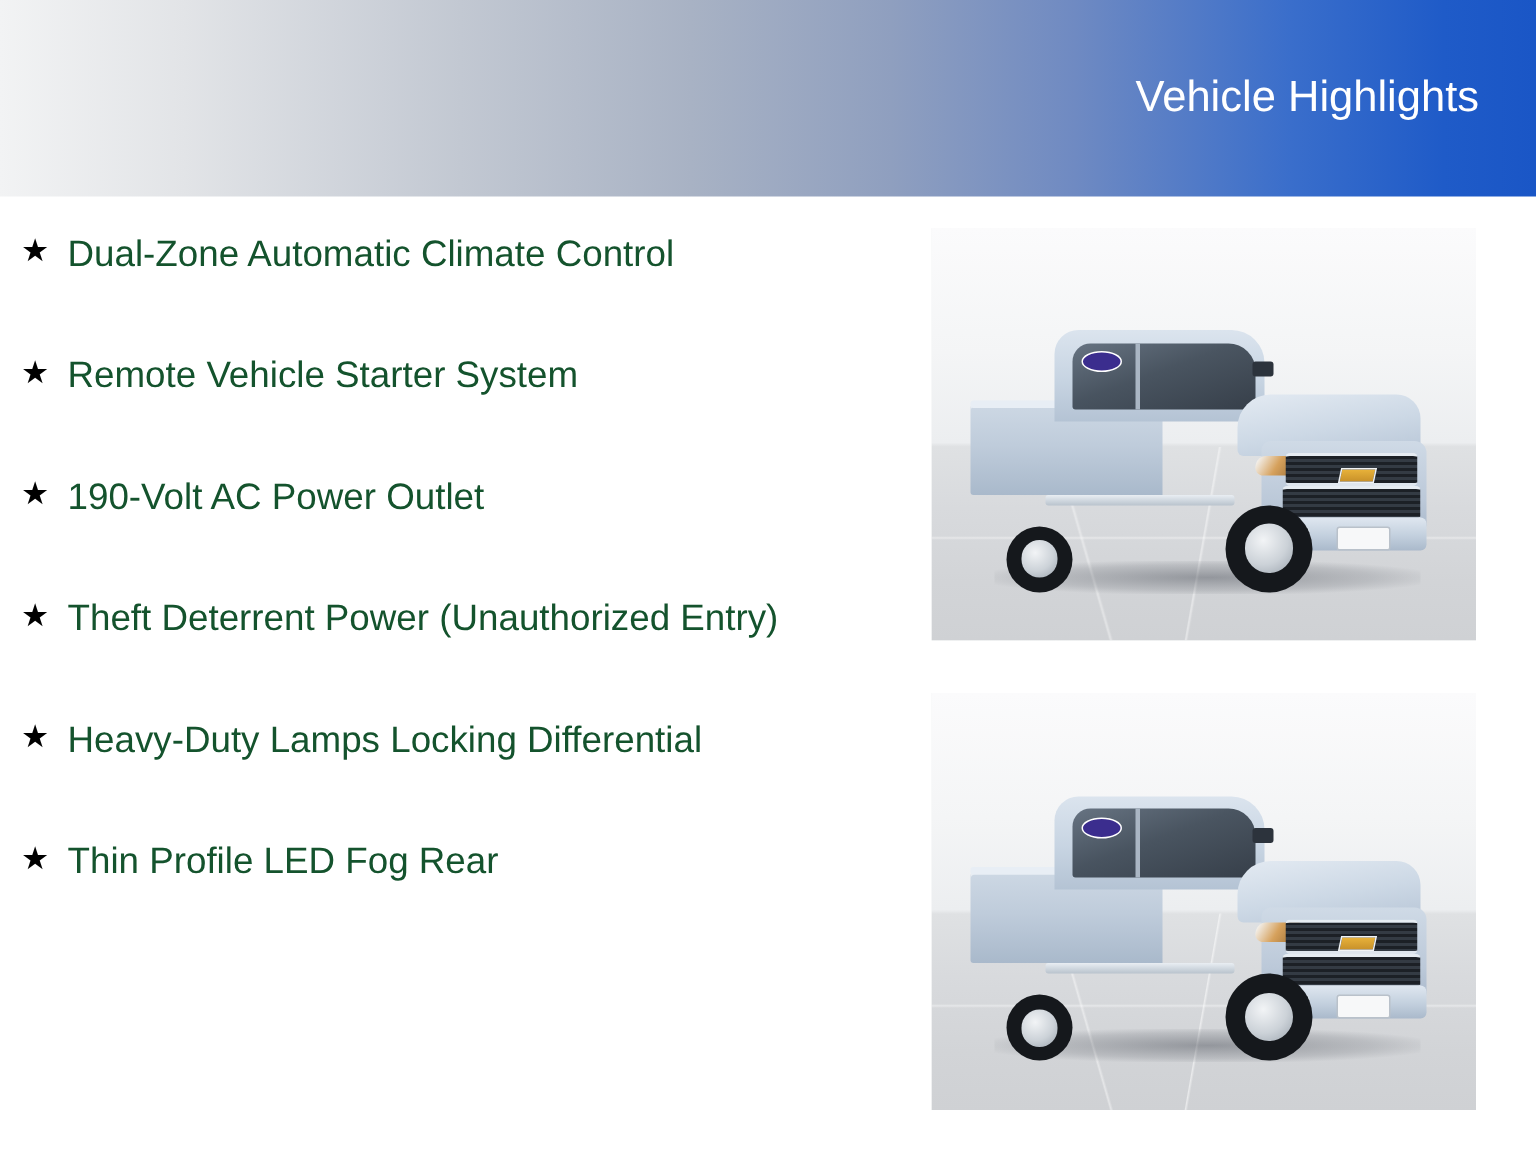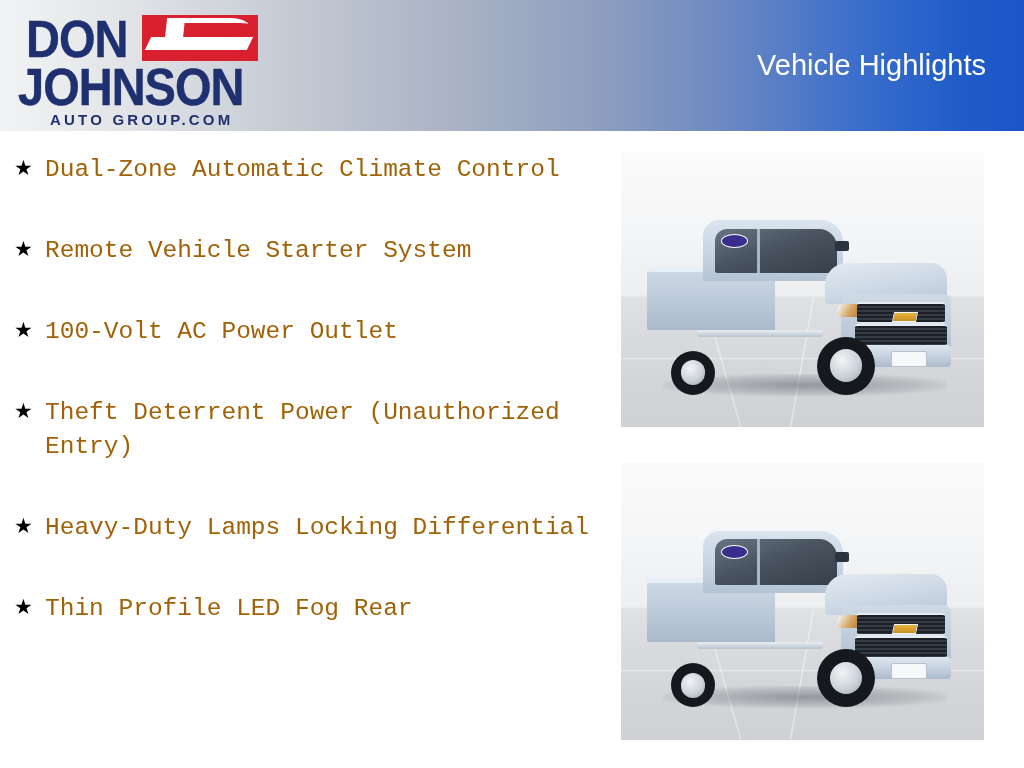--- a/index.html
+++ b/index.html
@@ -143,22 +143,22 @@
     width: 31px;
     font-size: 21px;
     line-height: 30px;
     color: #000000;
     text-align: left;
   }
   .feature-text {
     flex: 1 1 auto;
     font-size: 24.5px;
     line-height: 34px;
-    color: #a16207;
-    font-family: Liberation Mono, monospace;
+    color: #14532d;
+    font-family: Liberation Sans, sans-serif;
   }
 
   
   .photo {
     position: absolute;
     left: 621px;
     width: 363px;
     overflow: hidden;
     background: #f4f5f6;
   }
@@ -384,52 +384,39 @@
     height: 10px;
     background: #2c333c;
     border-radius: 2px;
   }
 </style>
 </head>
 <body>
 
 <div id="header">
 
-  <div id="logo">
-    <div class="logo-word" id="logo-don">DON</div>
-    <div class="logo-word" id="logo-johnson">JOHNSON</div>
-
-    <div id="logo-swoosh-box">
-      <div class="swoosh-a">
-          <div class="swoosh-a-inner"></div>
-        </div>
-      <div class="swoosh-b"></div>
-    </div>
-
-    <div id="logo-tagline">AUTO GROUP.COM</div>
-  </div>
 
   <div id="header-title">Vehicle Highlights</div>
 </div>
 
 <div id="features">
 
   <div class="feature-item">
     <span class="feature-bullet">★</span>
     <span class="feature-text">Dual-Zone Automatic Climate Control</span>
   </div>
 
   <div class="feature-item">
     <span class="feature-bullet">★</span>
     <span class="feature-text">Remote Vehicle Starter System</span>
   </div>
 
   <div class="feature-item">
     <span class="feature-bullet">★</span>
-    <span class="feature-text">100-Volt AC Power Outlet</span>
+    <span class="feature-text">190-Volt AC Power Outlet</span>
   </div>
 
   <div class="feature-item">
     <span class="feature-bullet">★</span>
     <span class="feature-text">Theft Deterrent Power (Unauthorized Entry)</span>
   </div>
 
   <div class="feature-item">
     <span class="feature-bullet">★</span>
     <span class="feature-text">Heavy-Duty Lamps Locking Differential</span>

